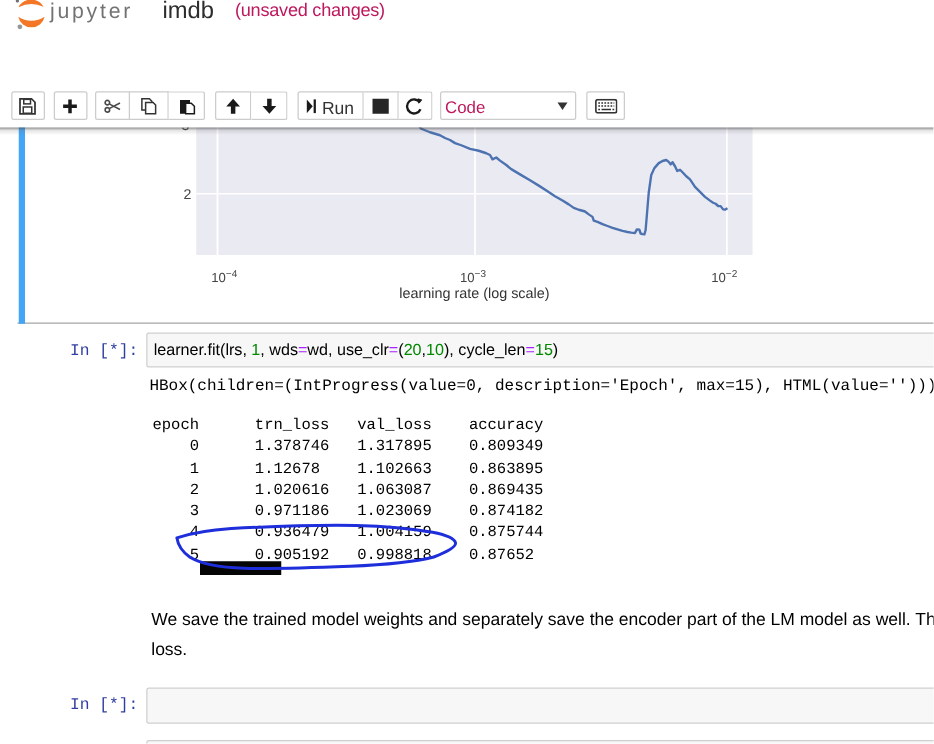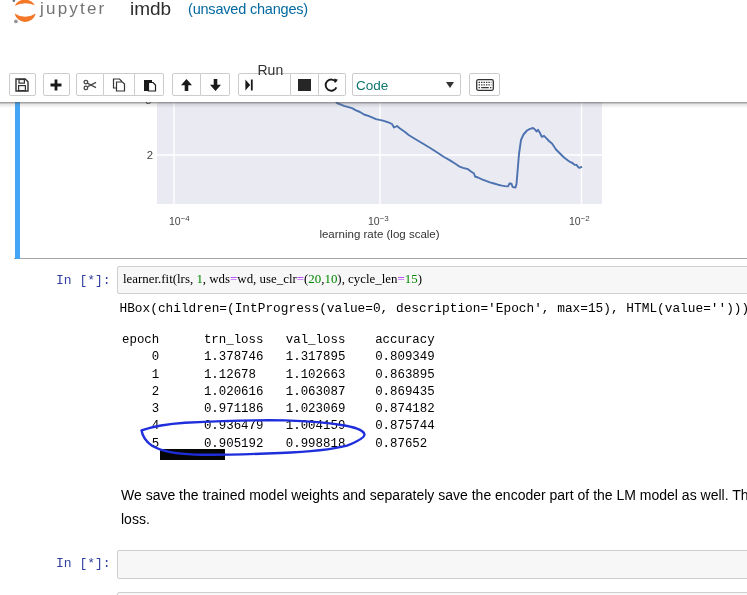--- a/index.html
+++ b/index.html
@@ -19,21 +19,21 @@
 .tgrp { position:absolute; top:73px; height:23px; display:flex; }
 .tgrp .gbtn { height:23px; background:#fff; border:1px solid #cccccc; border-left:none; }
 .tgrp .gbtn:first-child { border-left:1px solid #cccccc; border-radius:2px 0 0 2px; }
 .tgrp .gbtn:last-child { border-radius:0 2px 2px 0; }
 .icon { position:absolute; }
 
 #bluebar { position:absolute; left:14.6px; top:101px; width:5px; height:158.3px; background:#42a5f5; z-index:3;}
 #cellborder { position:absolute; left:14px; top:258px; width:733px; height:1.2px; background:#a5a5a5; }
 .prompt { position:absolute; font-family:"Liberation Mono", monospace; font-size:13px; color:#303f9f; white-space:pre; }
 .inputbox { position:absolute; background:#f7f7f7; border:1px solid #cfcfcf; border-radius:2px; }
-.code { position:absolute; font-family:Liberation Serif, serif; font-size:12.9px; color:#000; white-space:pre; }
+.code { position:absolute; font-family:Liberation Sans, sans-serif; font-size:12.9px; color:#000; white-space:pre; }
 .out { position:absolute; font-family:"Liberation Mono", monospace; font-size:12.55px; color:#000; white-space:pre; line-height:17.3px; }
 .n { color:#080; } .o { color:#aa22ff; } .s { color:#ba2121; }
 .mdtext { position:absolute; font-size:14px; color:#000; white-space:pre; }
 </style>
 </head>
 <body>
 <div id="page">
 
   <svg class="abs" style="left:0; top:40px; z-index:1;" width="747" height="220" viewBox="0 40 747 220">
     <rect x="157" y="45" width="445" height="159" fill="#eaeaf2"></rect>
@@ -110,21 +110,21 @@
   <div id="hdr">
 
     <svg class="icon" style="left:12px; top:0;" width="26" height="24" viewBox="0 0 26 24">
       <path d="M2.8 5.7 A 11.5 11.5 0 0 1 22.8 5.3 A 23.8 23.8 0 0 0 2.8 5.7 Z" fill="#f37726"></path>
       <path d="M2.6 13.4 A 10.8 10.8 0 0 0 23.7 13.4 A 18.8 18.8 0 0 1 2.6 13.4 Z" fill="#f37726"></path>
       <circle cx="3.9" cy="21.4" r="1.9" fill="#989798"></circle>
       <circle cx="1.9" cy="0.7" r="1.3" fill="#6f7070"></circle>
     </svg>
     <span class="abs" style="left:40px; top:-1.5px; font-size:17px; letter-spacing:2.2px; color:#737373;">jupyter</span>
     <span class="abs" style="left:130px; top:-2px; font-size:19px; color:#2d2d2d;">imdb</span>
-    <span class="abs" style="left:188px; top:1px; font-size:14.5px; letter-spacing:-0.2px; color:#0369a1;">(unsaved changes)</span>
+    <span class="abs" style="left:188px; top:1px; font-size:14.5px; letter-spacing:-0.2px; color:#be185d;">(unsaved changes)</span>
 
 
     <div class="tbtn" style="left:8.5px; width:27.5px;"></div>
     <svg class="icon" style="left:15px; top:78px;" width="14" height="14" viewBox="0 0 14 14">
       <path d="M1 1 h9.2 L13 3.8 V13 H1 Z" fill="none" stroke="#333" stroke-width="1.4"></path>
       <rect x="4" y="1.5" width="5.4" height="3.6" fill="none" stroke="#333" stroke-width="1.2"></rect>
       <rect x="3.6" y="7.6" width="6.8" height="5" fill="none" stroke="#333" stroke-width="1.2"></rect>
     </svg>
     <div class="tbtn" style="left:42.5px; width:27.5px;"></div>
     <svg class="icon" style="left:49px; top:78px;" width="14" height="14" viewBox="0 0 14 14">
@@ -166,31 +166,31 @@
     <div class="tgrp" style="left:237.5px;">
       <div class="gbtn" style="width:53px;"></div>
       <div class="gbtn" style="width:28px;"></div>
       <div class="gbtn" style="width:27px;"></div>
     </div>
 
     <svg class="icon" style="left:245px; top:78.5px;" width="8" height="12" viewBox="0 0 8 12">
       <path d="M0.4 0.5 L5.2 6 L0.4 11.5 Z" fill="#1a1a1a"></path>
       <rect x="5.9" y="0.5" width="1.8" height="11" fill="#1a1a1a"></rect>
     </svg>
-    <span class="abs" style="left:257.5px; top:62px; font-size:14px; color:#333; z-index:11;">Run</span>
+    <span class="abs" style="left:257.5px; top:78px; font-size:14px; color:#333; z-index:11;">Run</span>
 
     <div class="abs" style="left:298px; top:79px; width:13px; height:12px; background:#262626; z-index:11;"></div>
 
     <svg class="icon" style="left:324px; top:77.5px;" width="14" height="14" viewBox="0 0 14 14">
       <path d="M12.4 9.4 A 5.6 5.6 0 1 1 11.9 4.0" fill="none" stroke="#1a1a1a" stroke-width="1.9"></path>
       <path d="M10.2 0.6 L14 1.8 L10.9 5.0 Z" fill="#1a1a1a"></path>
     </svg>
 
     <div class="tbtn" style="left:351.5px; width:109px; height:23px;"></div>
-    <span class="abs" style="left:356px; top:77.5px; font-size:13.5px; color:#0f766e; z-index:11;">Code</span>
+    <span class="abs" style="left:356px; top:77.5px; font-size:13.5px; color:#be185d; z-index:11;">Code</span>
     <div class="abs" style="left:446px; top:81.5px; width:0; height:0; border-left:4.5px solid transparent; border-right:4.5px solid transparent; border-top:6px solid #333; z-index:11;"></div>
 
     <div class="tbtn" style="left:468.5px; width:31.5px;"></div>
     <svg class="icon" style="left:476px; top:79px;" width="18" height="12" viewBox="0 0 18 12">
       <rect x="0.7" y="0.7" width="16.6" height="10.6" rx="1.5" fill="none" stroke="#333" stroke-width="1.3"></rect>
       <path d="M2.6 3.4 h12.8 M2.6 5.8 h12.8" stroke="#333" stroke-width="1.3" stroke-dasharray="1.4 1.05"></path>
       <path d="M2.6 8.6 h1.4 M5.2 8.6 h7.6 M14 8.6 h1.4" stroke="#333" stroke-width="1.3"></path>
     </svg>
   </div>
   <div id="hdrshadow"></div>

